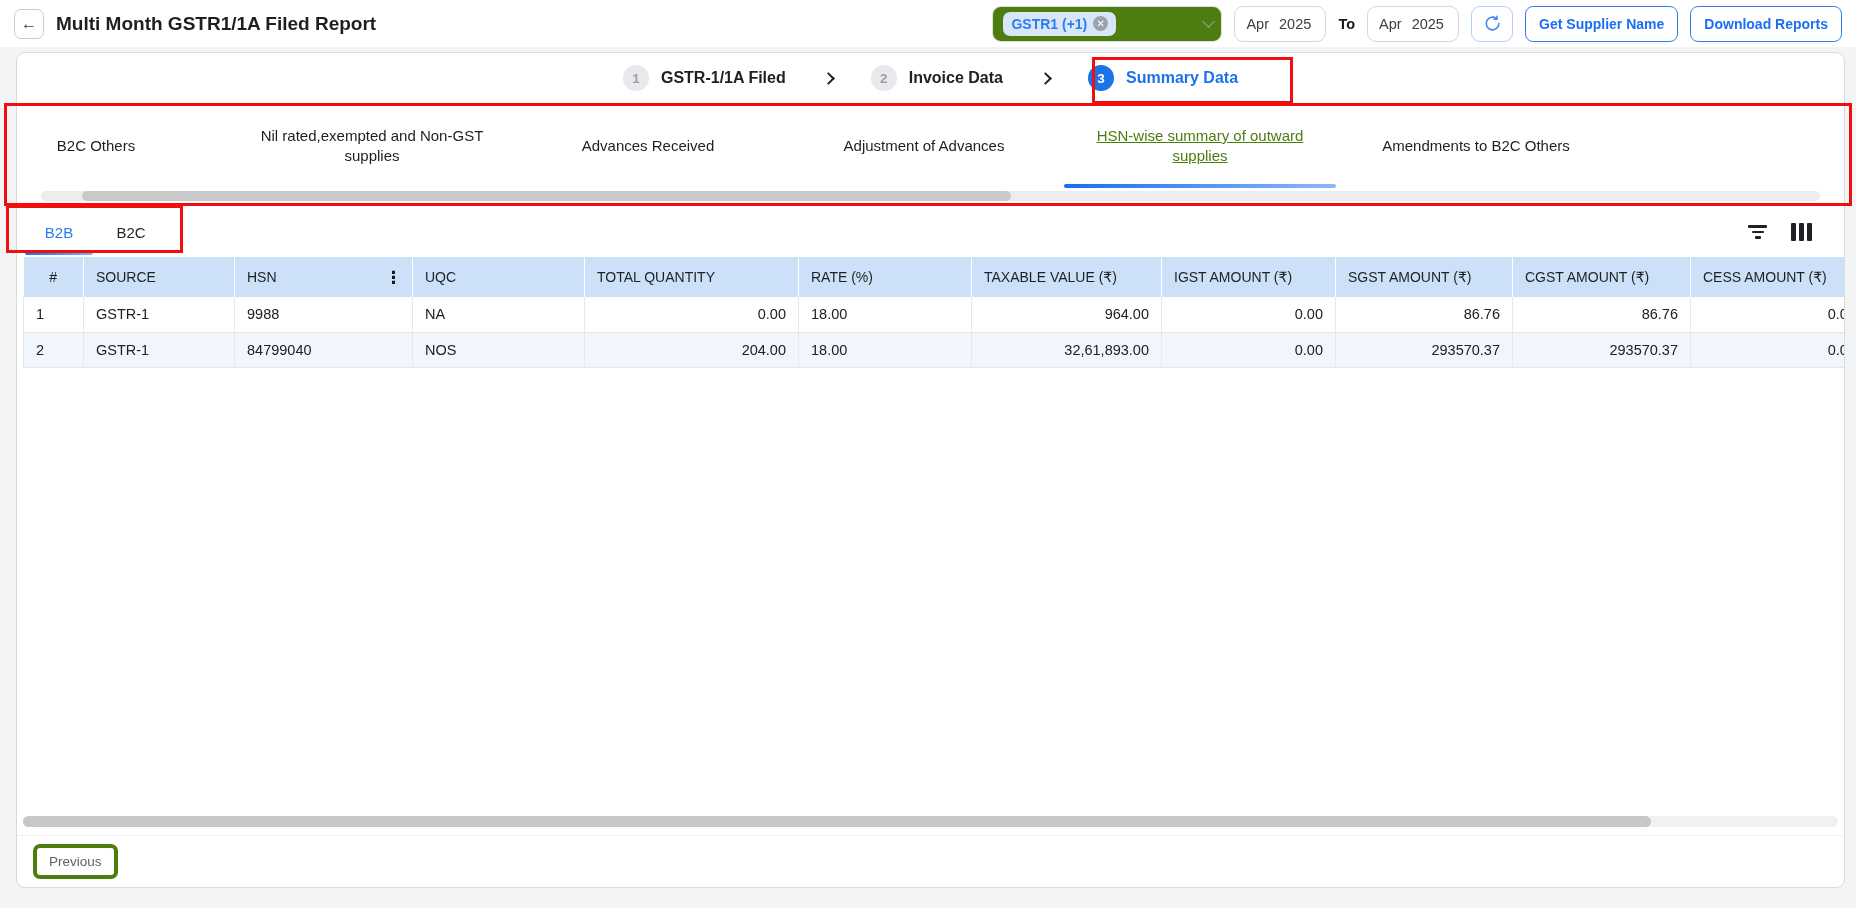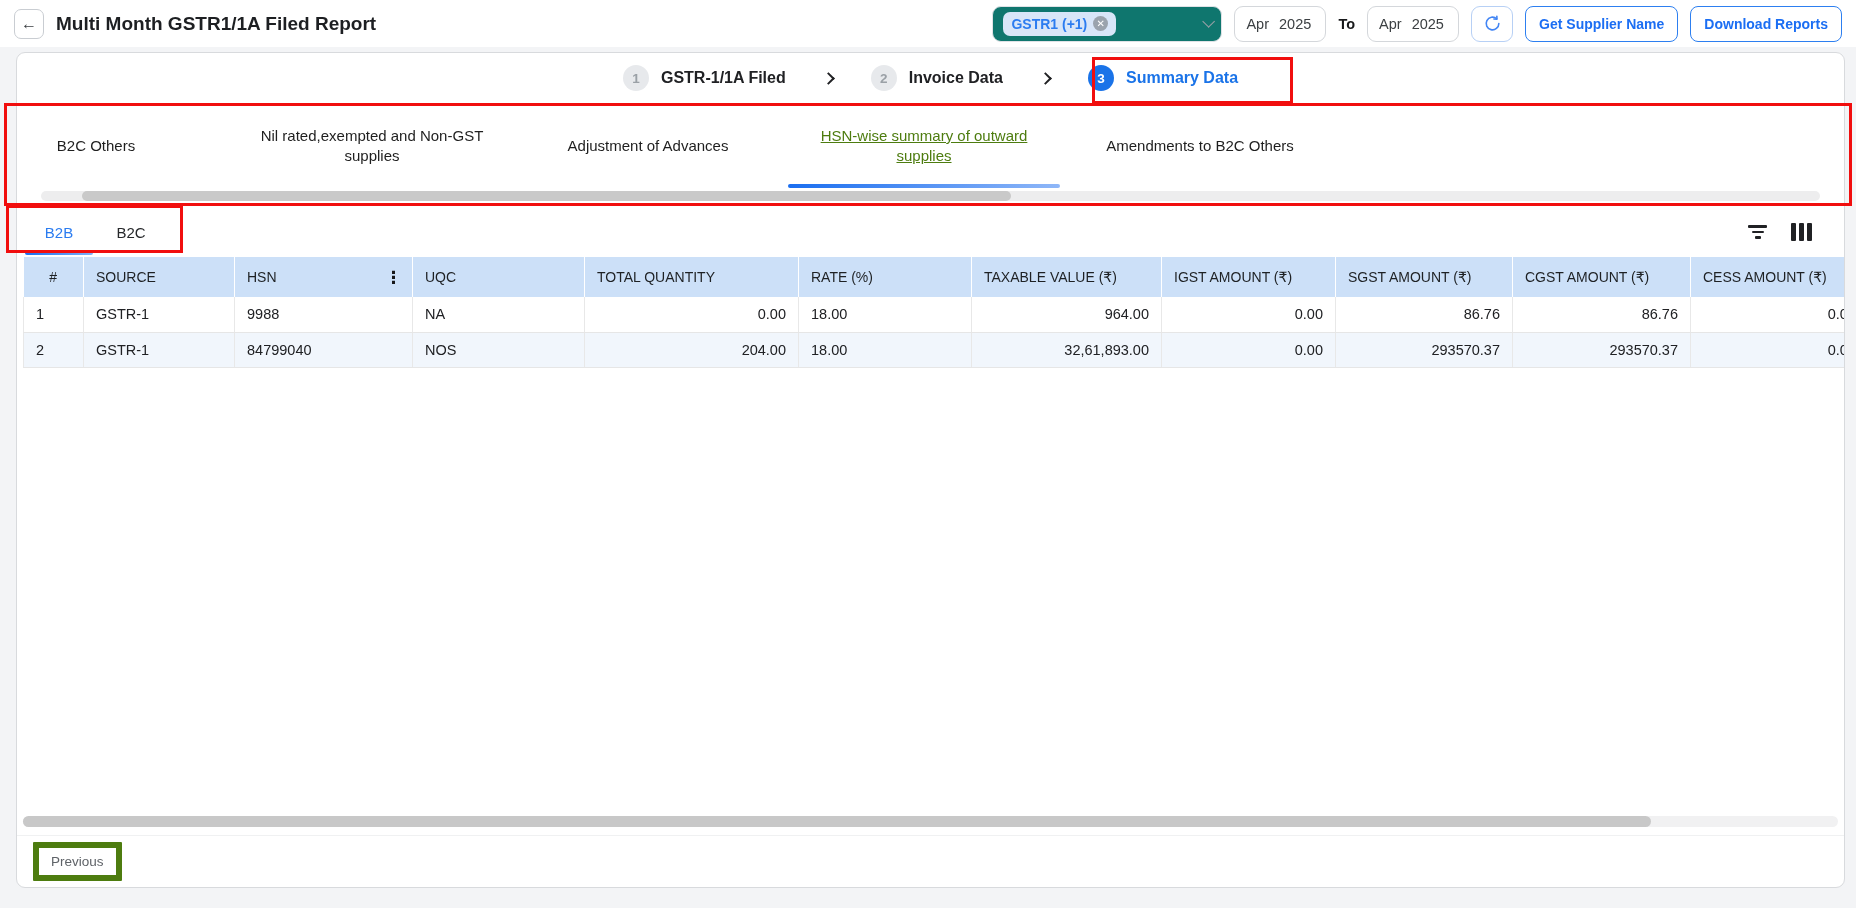--- a/index.html
+++ b/index.html
@@ -14,21 +14,21 @@
     background:#ffffff; display:flex; align-items:center; padding:0 14px;
   }
   .back-btn {
     width:30px; height:30px; border:1px solid #c9cdd2; border-radius:7px;
     background:#fff; display:flex; align-items:center; justify-content:center;
     font-size:16px; color:#3c4043; cursor:pointer; flex:0 0 auto;
   }
   .page-title { font-size:19px; font-weight:700; margin-left:12px; color:#1d1f22; }
   .topbar-right { margin-left:auto; display:flex; align-items:center; gap:12px; }
   .gstr-select {
-    width:230px; height:36px; background:#0f766e; border:1px solid #e0e2e6;
+    width:230px; height:36px; background:#4d7c0f; border:1px solid #e0e2e6;
     border-radius:9px; display:flex; align-items:center; padding:0 10px; cursor:pointer;
   }
   .gstr-chip {
     background:#d8e6f8; color:#2b7cf0; font-weight:700; font-size:14px;
     border-radius:7px; padding:4px 8px; display:flex; align-items:center; gap:6px;
   }
   .chip-x {
     width:15px; height:15px; border-radius:50%; background:#9aa3ad; color:#fff;
     font-size:10px; line-height:15px; text-align:center; font-weight:700; cursor:pointer;
   }
@@ -132,21 +132,21 @@
   .kebab {
     position:absolute; right:10px; top:50%; transform:translateY(-50%);
     font-size:17px; font-weight:700; color:#17181a; cursor:pointer; letter-spacing:0;
   }
   .table-spacer { flex:1 1 auto; }
   
   .bottom-scrollbar { height:11px; margin:0 6px 8px 6px; background:#f1f1f2; border-radius:6px; position:relative; flex:0 0 auto; }
   .bottom-scrollbar .thumb { position:absolute; left:0; top:0; width:1628px; height:11px; background:#c8c8c8; border-radius:6px; cursor:grab; }
   .card-footer { height:52px; flex:0 0 auto; display:flex; align-items:center; padding:0 16px; border-top:1px solid #f0f1f2; }
   .previous-btn {
-    border:6px solid #4d7c0f; border-radius:1px; background:#fff; color:#5f6368;
+    border:4px solid #4d7c0f; border-radius:7px; background:#fff; color:#5f6368;
     font-size:13.5px; padding:6px 12px; cursor:pointer;
   }
   
   .anno { position:absolute; border:3px solid #f10e0e; pointer-events:none; z-index:50; }
   .anno-step   { left:1092px; top:57px;  width:201px;  height:47px; }
   .anno-tabs   { left:4px;    top:103px; width:1848px; height:103px; }
   .anno-subtab { left:6px;    top:205px; width:177px;  height:48px; }
 </style>
 </head>
 <body>
@@ -198,20 +198,23 @@
   </div>
 
   <div class="tabstrip-region">
     <div class="tabstrip">
       <div class="tabstrip-inner">
           <div class="tab">
             <span>B2C Others</span>
           </div>
           <div class="tab">
             <span>Nil rated,exempted and Non-GST supplies</span>
+          </div>
+          <div class="tab">
+            <span>Advances Received</span>
           </div>
           <div class="tab">
             <span>Adjustment of Advances</span>
           </div>
           <div class="tab active">
             <span>HSN-wise summary of outward supplies</span>
           </div>
           <div class="tab">
             <span>Amendments to B2C Others</span>
           </div>

